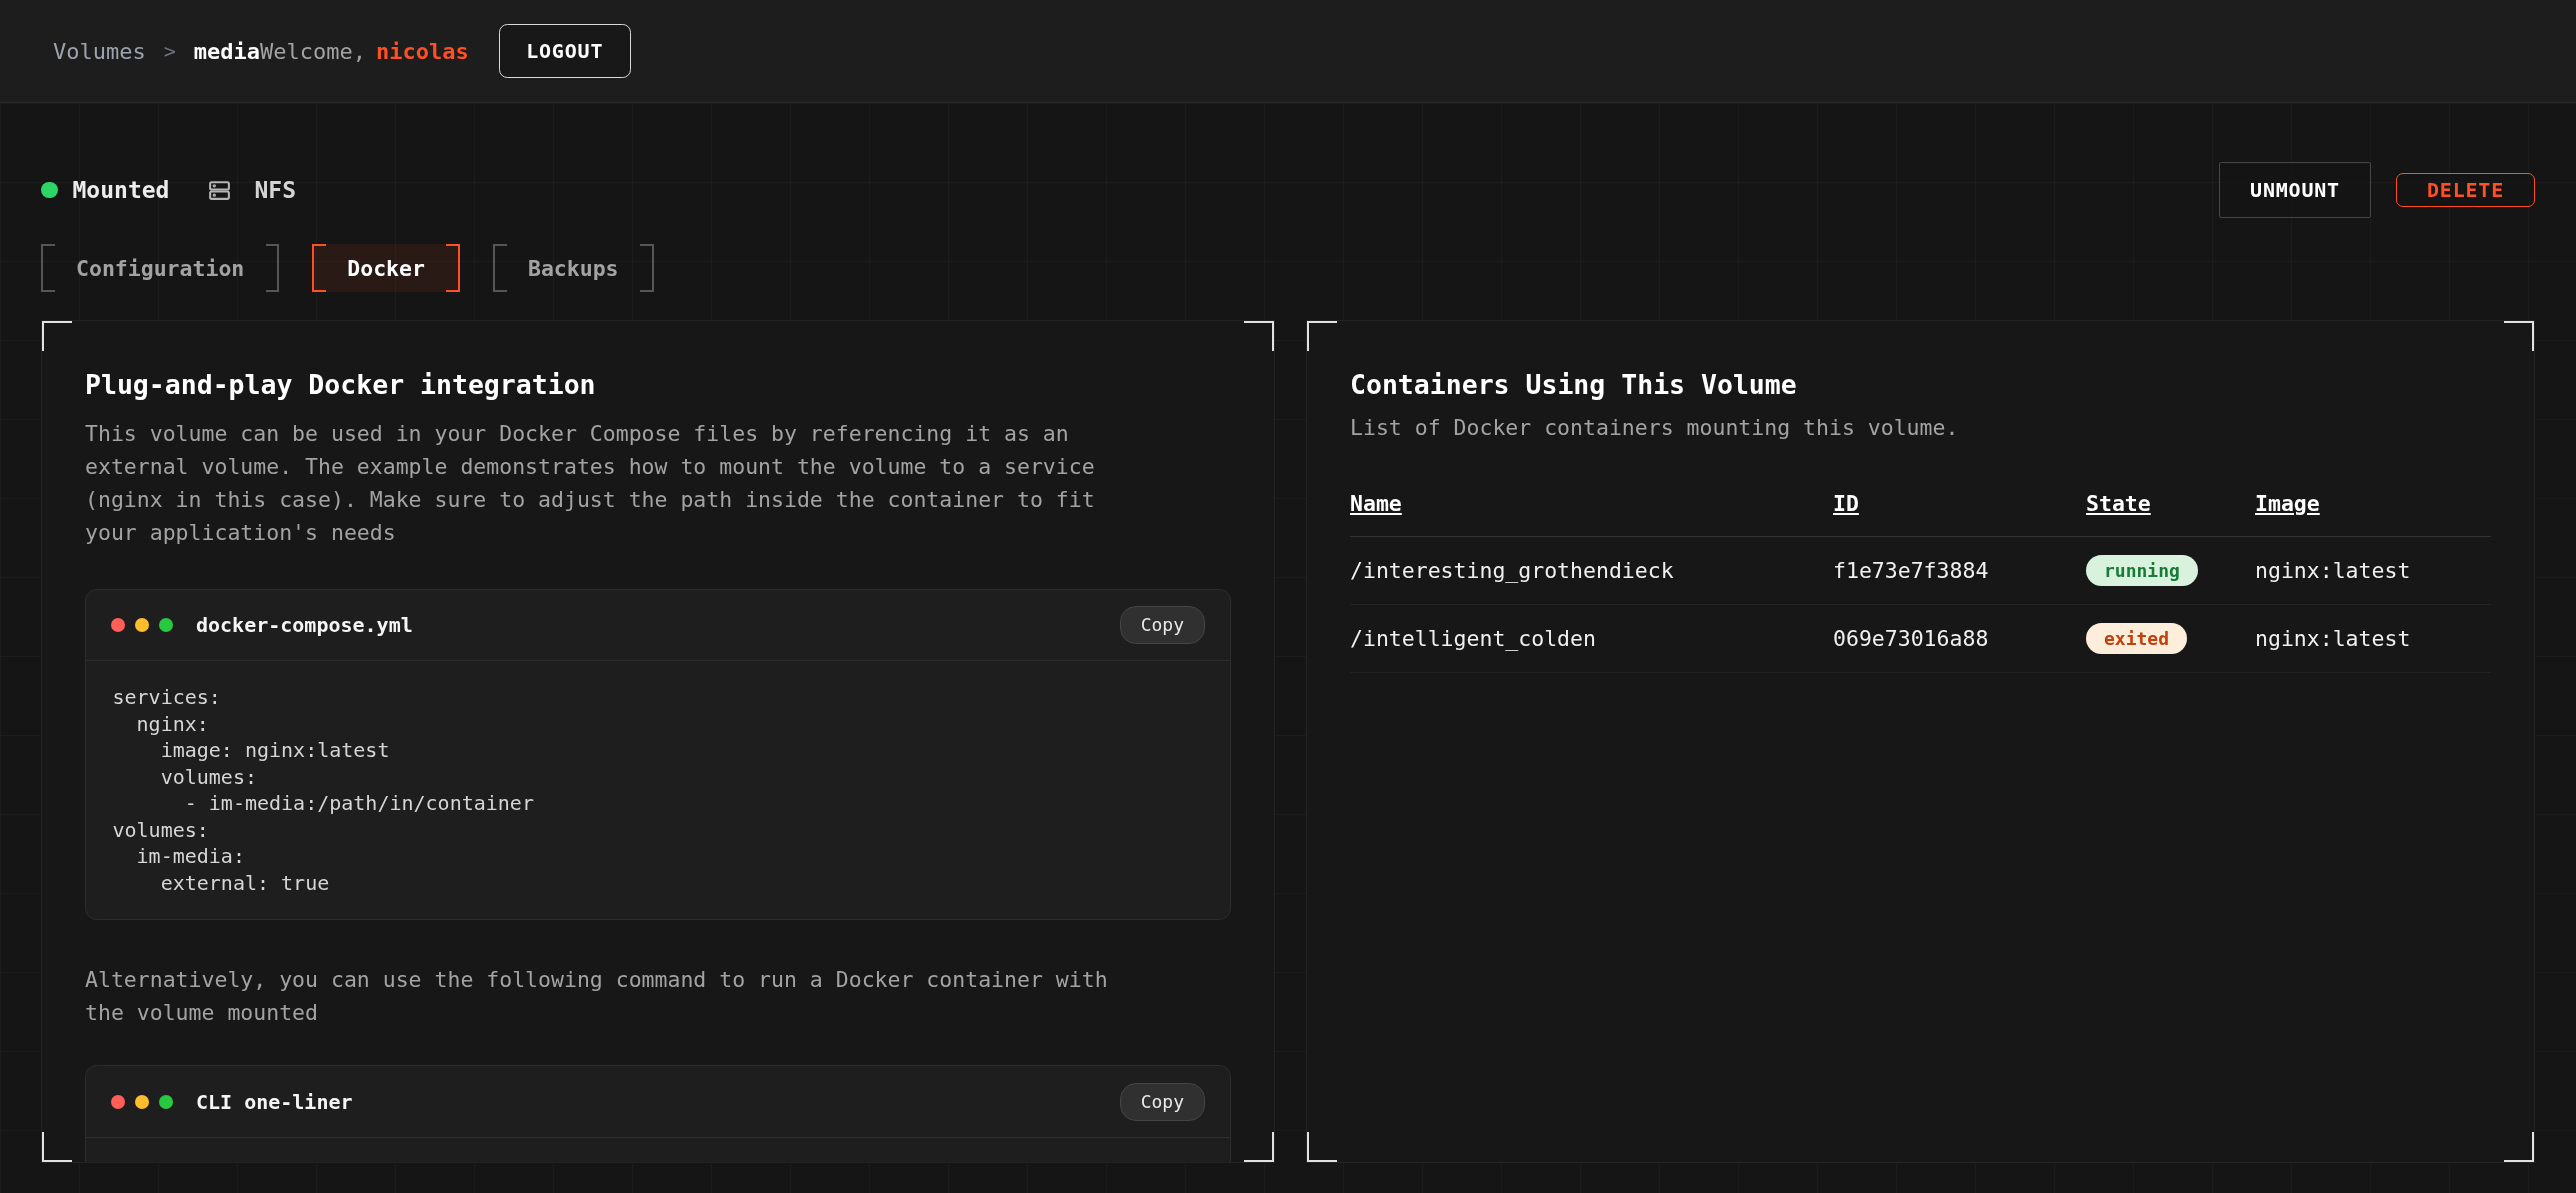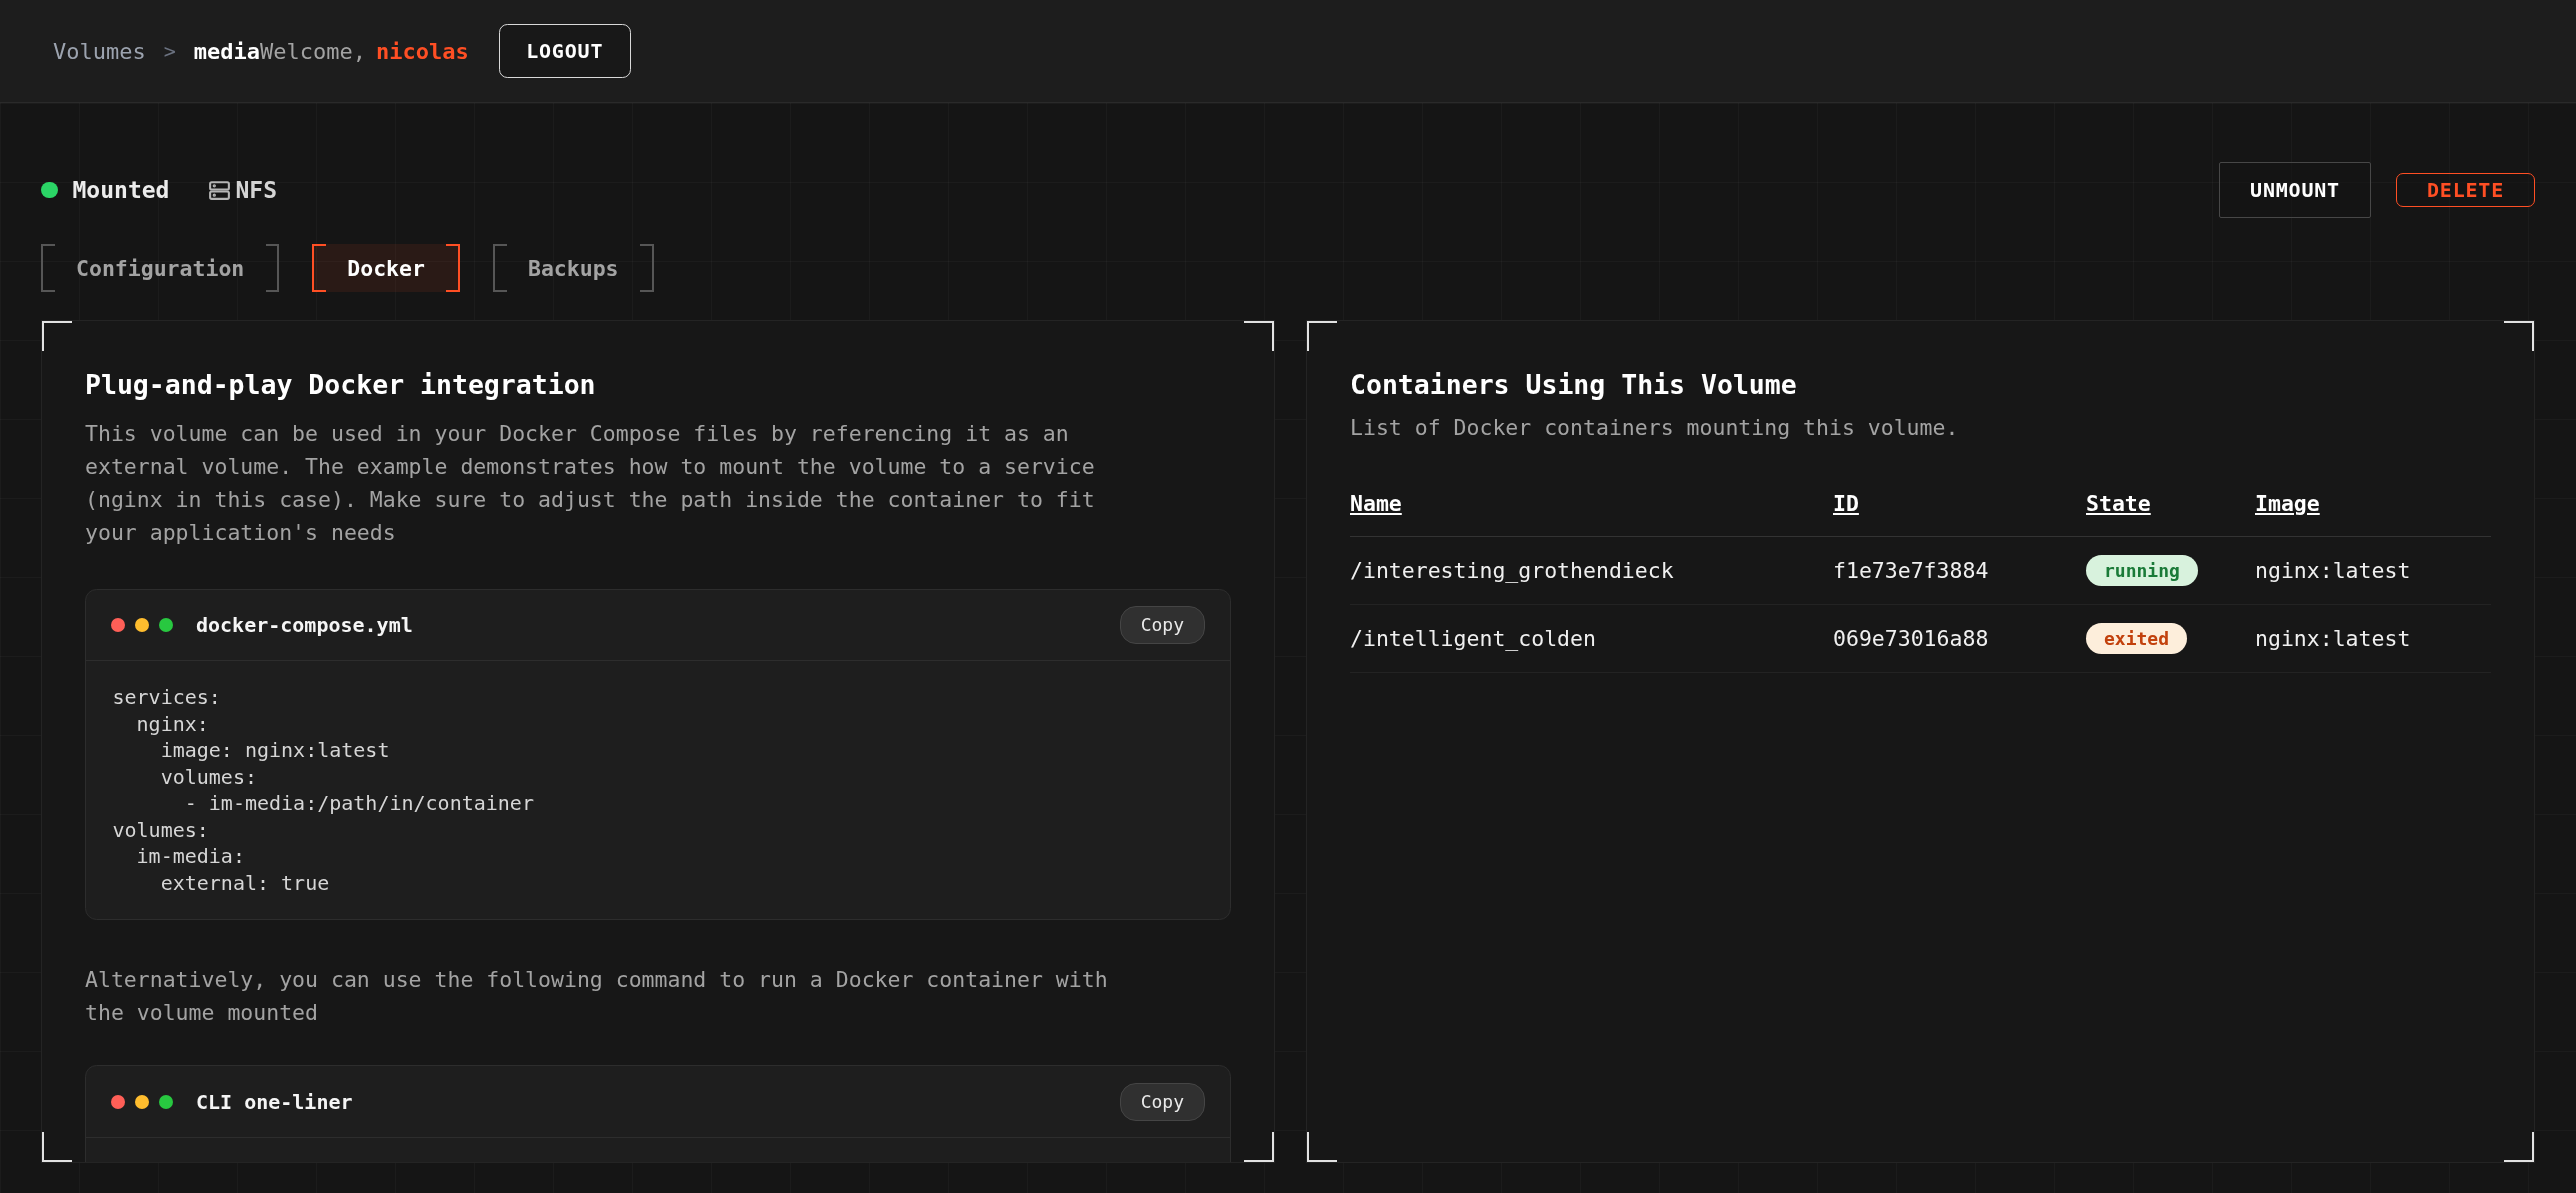--- a/index.html
+++ b/index.html
@@ -41,21 +41,21 @@
       linear-gradient(rgba(255,255,255,0.032) 0.8px, transparent 0.8px),
       linear-gradient(90deg, rgba(255,255,255,0.032) 0.8px, transparent 0.8px);
     background-size:79px 79px;
   }
 
   
   .status-row { display:flex; align-items:center; justify-content:space-between; height:58px; }
   .status-left { display:flex; align-items:center; gap:38px; }
   .mount-status { display:flex; align-items:center; gap:15px; font-weight:700; font-size:23px; color:#ececec; }
   .dot { width:16.5px; height:16.5px; border-radius:50%; background:#2bd566; }
-  .fs-type { display:flex; align-items:center; gap:3px; font-weight:700; font-size:23px; color:#d4d4d4; }
+  .fs-type { display:flex; align-items:center; gap:22px; font-weight:700; font-size:23px; color:#d4d4d4; }
   .status-right { display:flex; align-items:center; gap:25px; }
   .btn-outline {
     background:rgba(20,20,20,0.6); border:1.7px solid #474747; border-radius:2px;
     color:#ffffff; font-weight:700; font-size:20px; letter-spacing:0.8px;
     font-family:inherit; padding:15px 30px; cursor:pointer;
   }
   .btn-danger {
     background:rgba(20,20,20,0.6); border:1.7px solid var(--accent,#ff4f24); border-radius:7px;
     color:var(--accent,#ff4f24); font-weight:700; font-size:20px; letter-spacing:0.8px;
     font-family:inherit; padding:4px 30px; cursor:pointer;

